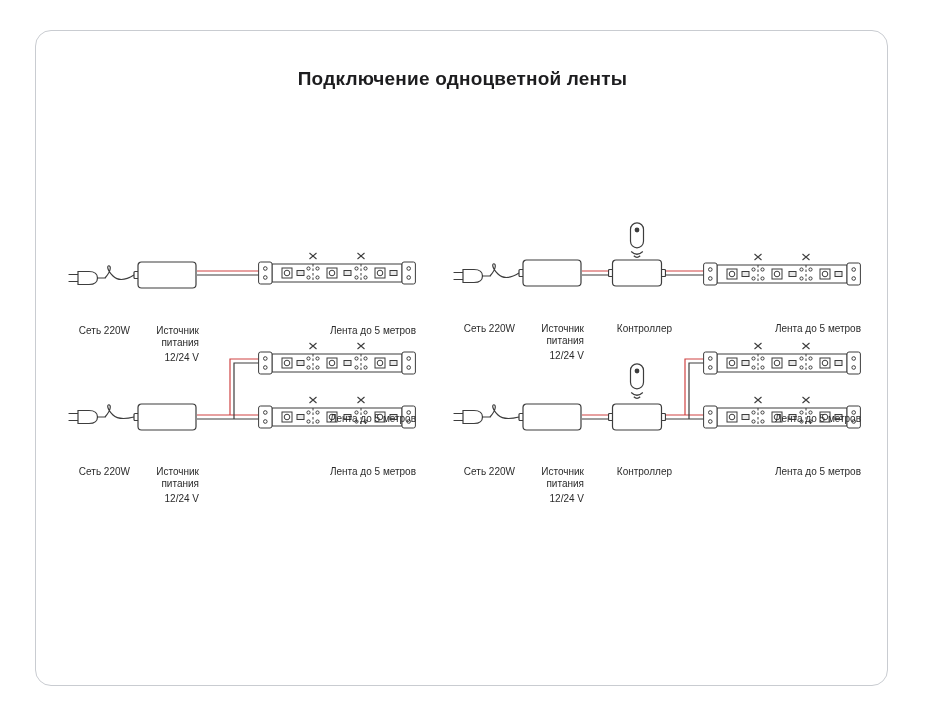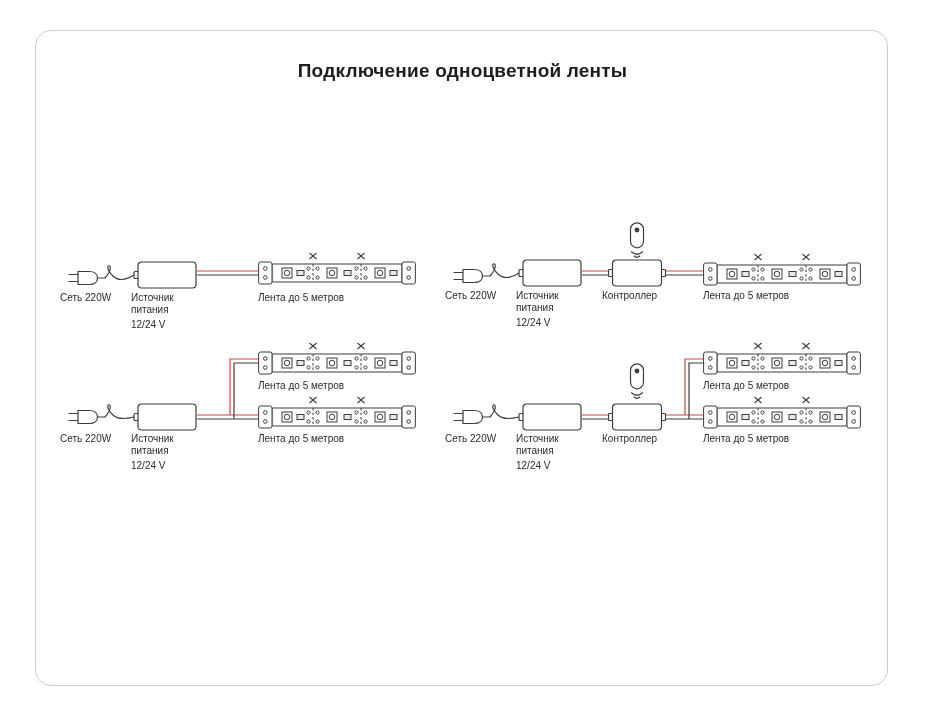--- a/index.html
+++ b/index.html
@@ -1,24 +1,24 @@
 <!DOCTYPE html>
 <html style="--wire_red: #cf4343; --wire_dark: #3d3d3d; --outline: #3d3d3d; --frame_border: #c9ccd1; --title_color: #1d1d1f;"><head>
 <meta charset="utf-8">
 <style>
   * { margin:0; padding:0; box-sizing:border-box; }
   html,body { width:925px; height:720px; background:#fff; overflow:hidden;
               font-family:"Liberation Sans", sans-serif; position:relative; }
   .frame { position:absolute; left:35px; top:30px; width:853px; height:656px;
            border:1px solid var(--frame_border,#c9ccd1); border-radius:16px; background:#fff; }
-  .title { position:absolute; top:60px; left:0; width:925px; text-align:center;
+  .title { position:absolute; top:68px; left:0; width:925px; text-align:center;
            font-size:19px; font-weight:700; color:var(--title_color,#1d1d1f); letter-spacing:.2px; }
   .diagram { position:absolute; }
   .scene { position:absolute; left:0; top:0; overflow:visible; }
-  .lbl { position:absolute; font-size:10px; color:#2b2b2b; text-align:left; line-height:1.22; }
+  .lbl { position:absolute; font-size:10px; color:#2b2b2b; text-align:right; line-height:1.22;margin-top:33px; }
   .volt { margin-top:3px; }
   .cable { fill:none; stroke:var(--wire_dark,#3d3d3d); stroke-width:1.2; }
   .wire { fill:none; stroke-width:1.2; }
   .wire.red  { stroke:var(--wire_red,#cf4343); }
   .wire.dark { stroke:var(--wire_dark,#3d3d3d); }
 </style>
 </head>
 <body>
 
 <svg width="0" height="0" style="position:absolute" aria-hidden="true">

